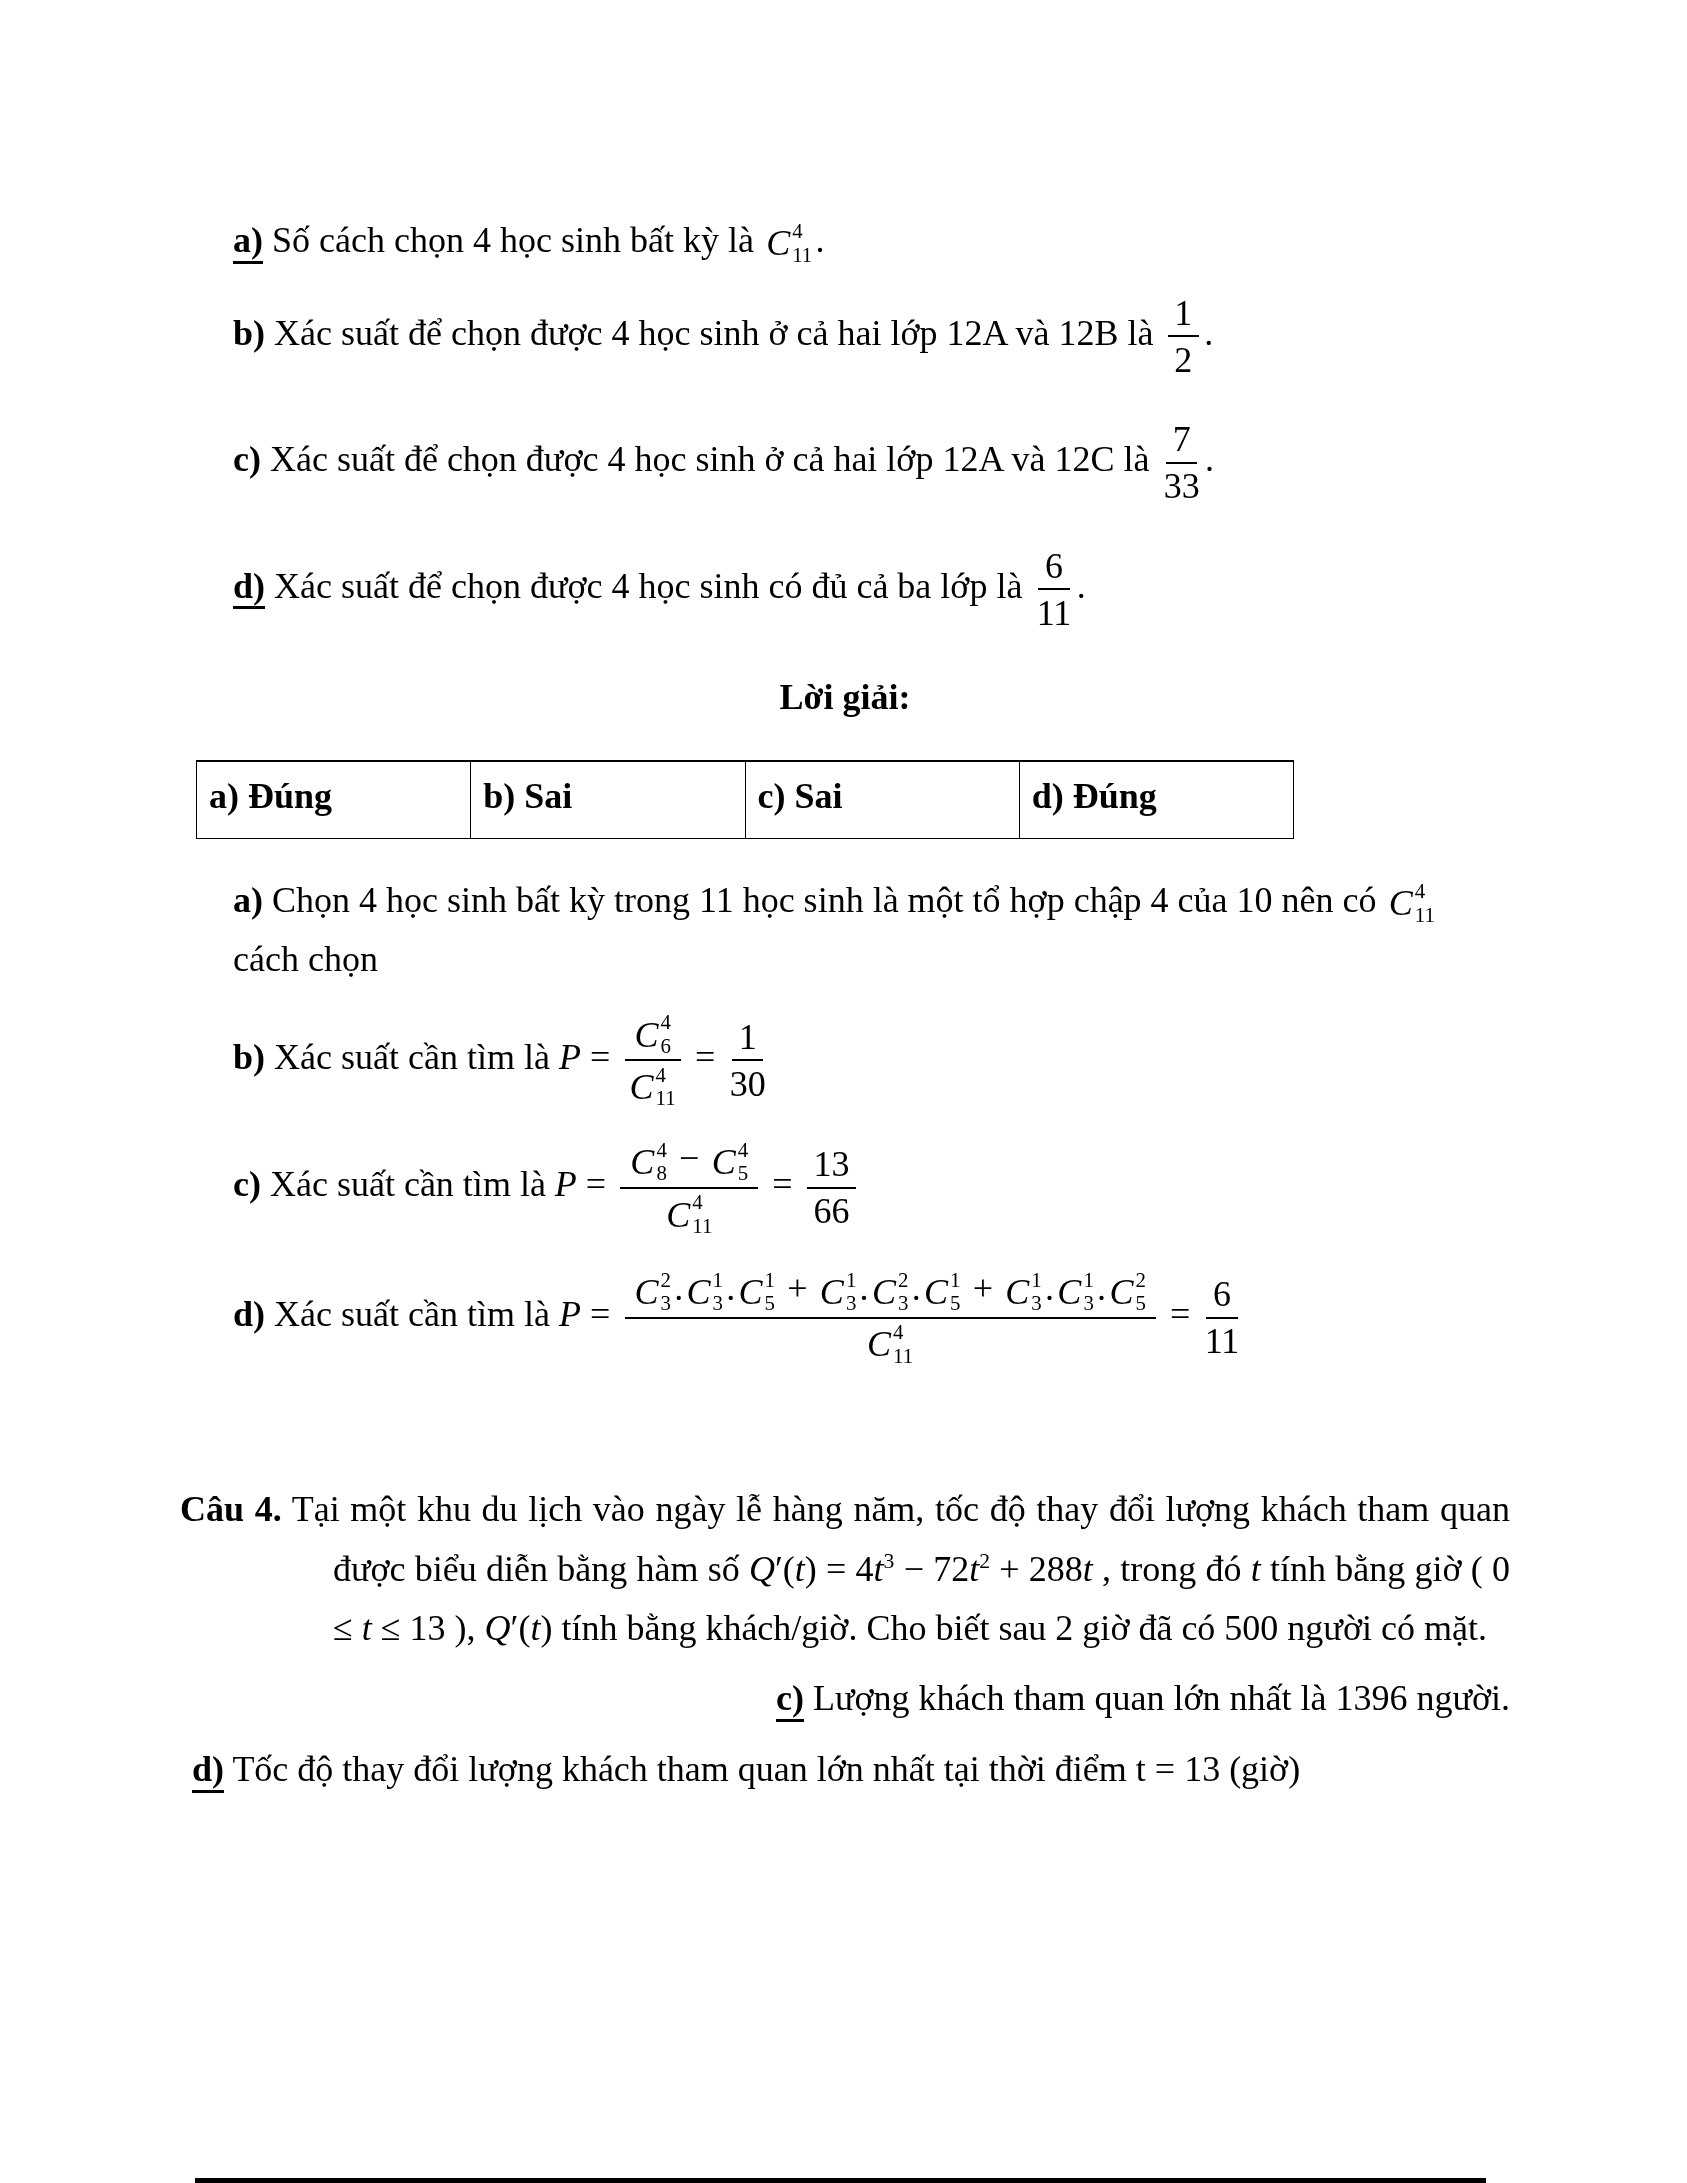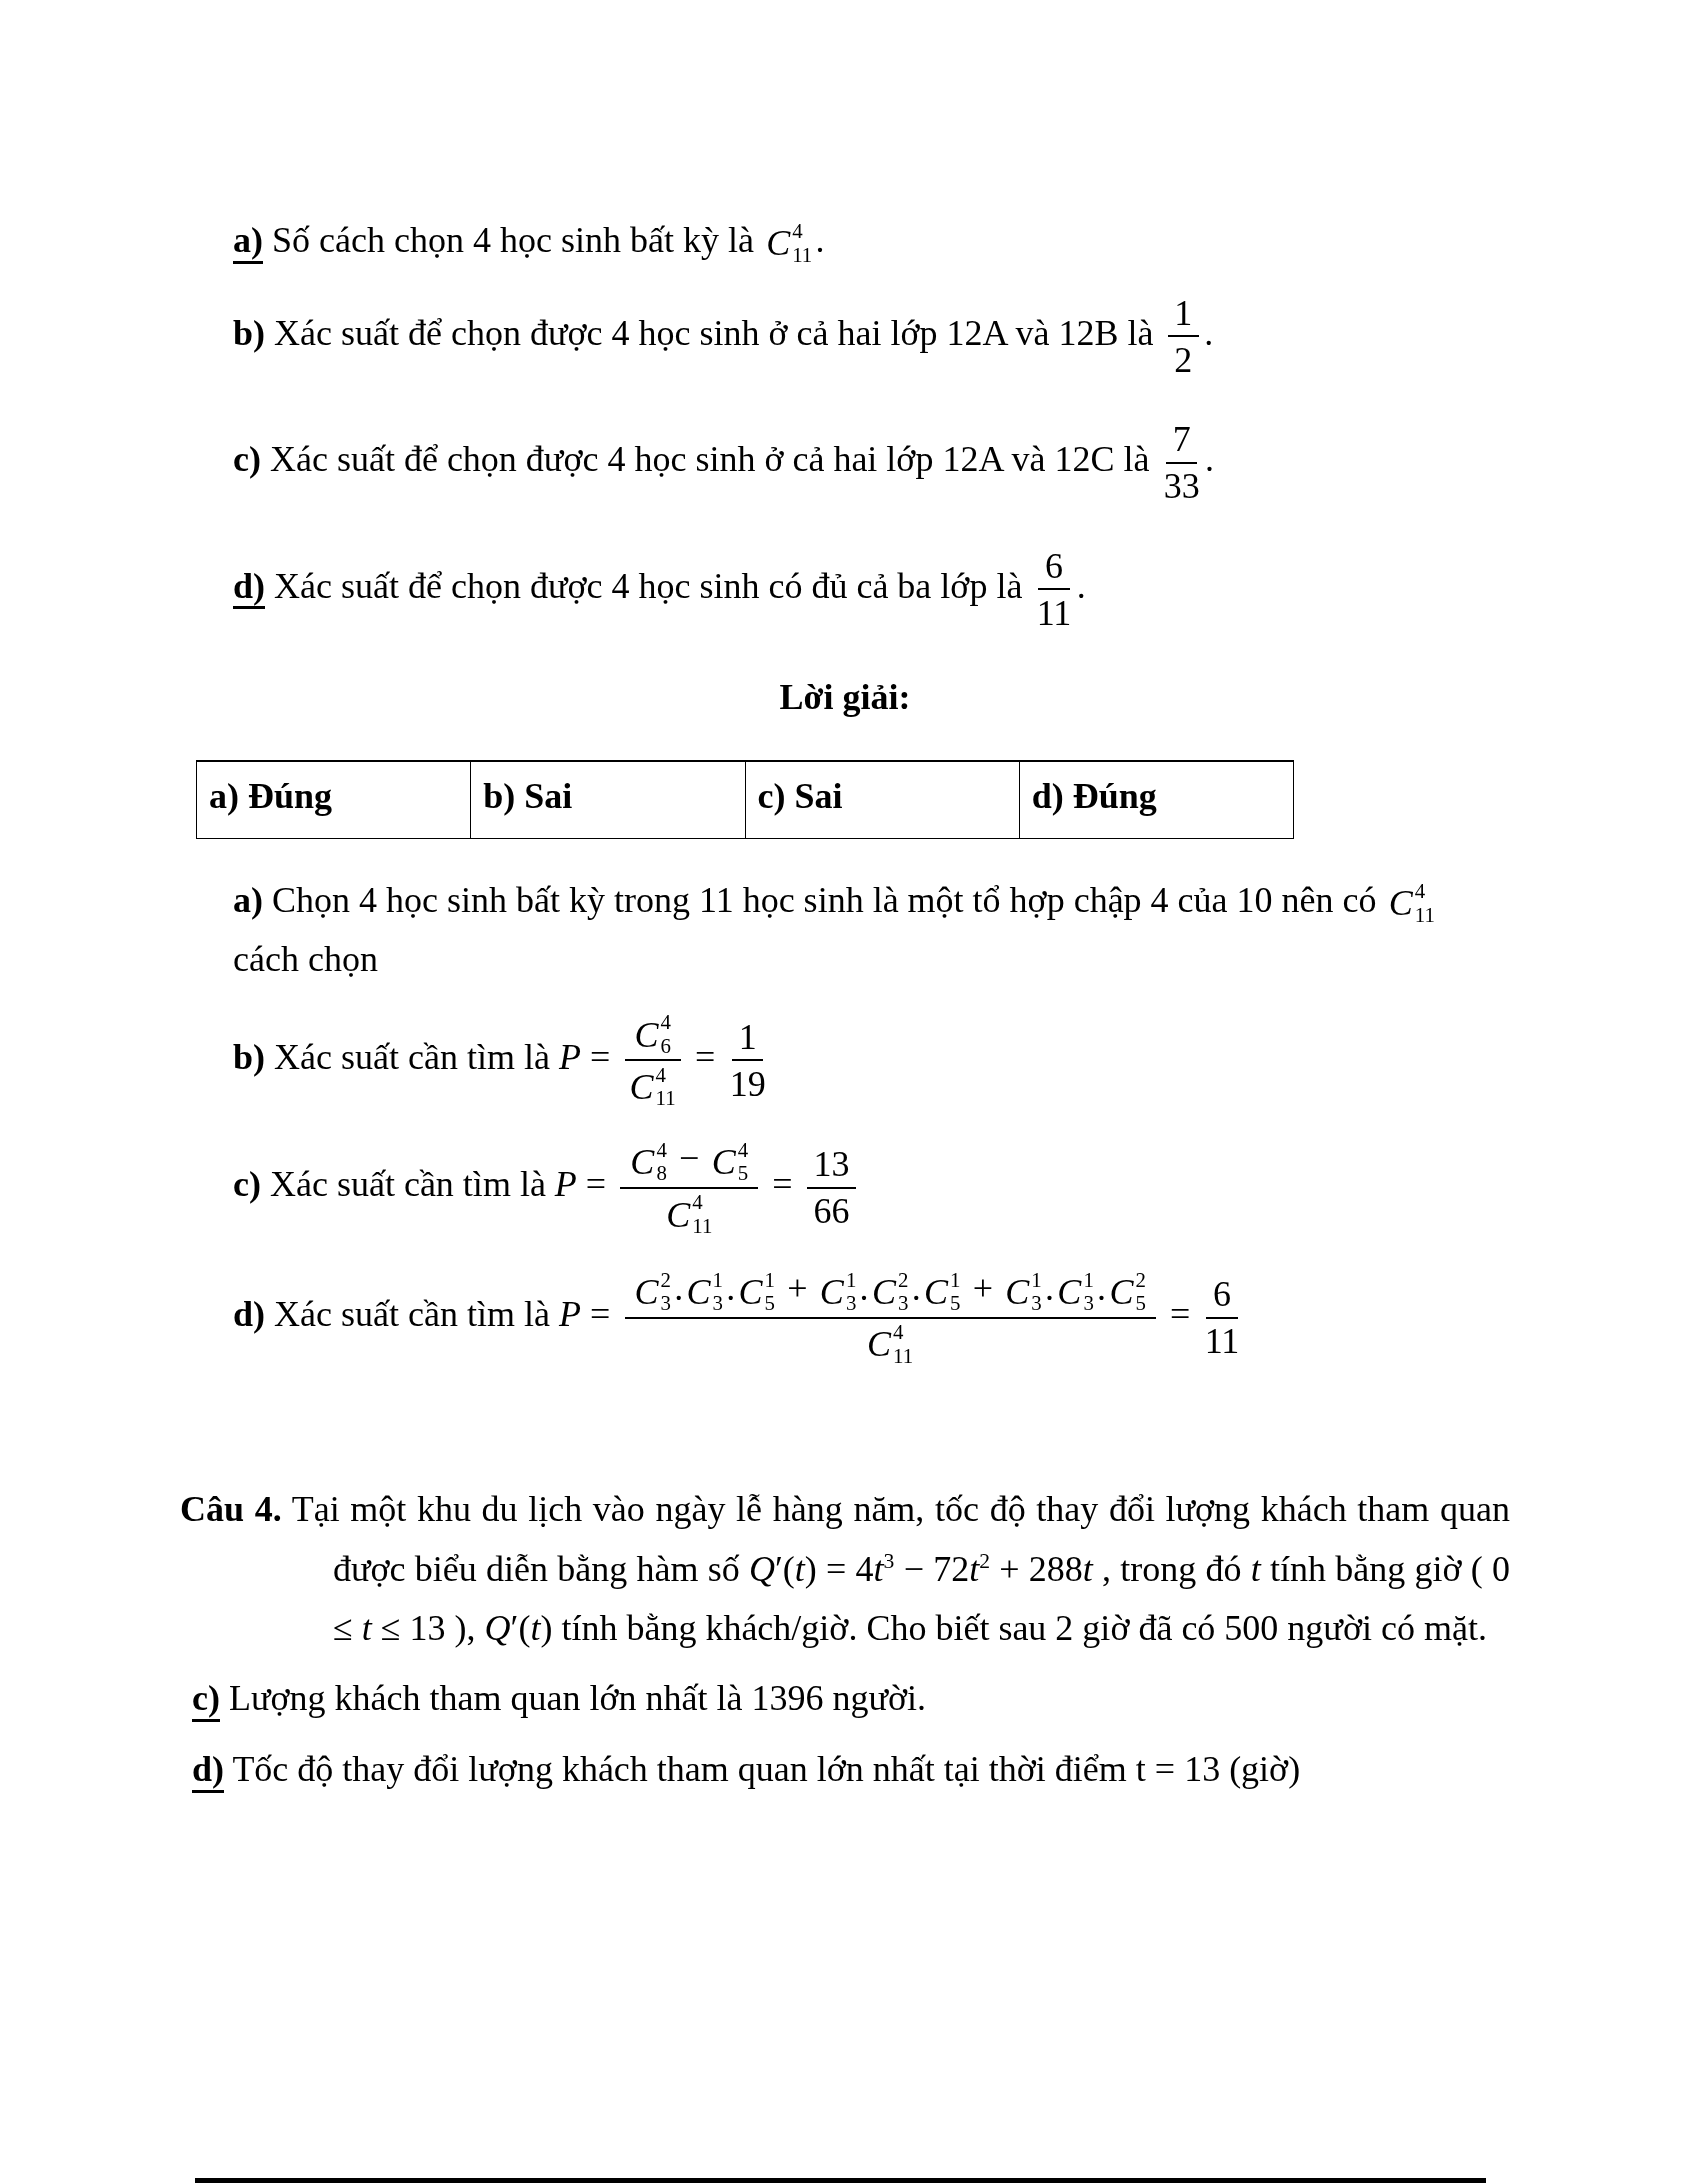--- a/index.html
+++ b/index.html
@@ -33,21 +33,21 @@
     padding:5.3px 12px;font-weight:bold;
   }
   .st-a{margin:34px 0 0 53px;}
   .st-b{margin:22.5px 0 0 53px;}
   .st-c{margin:26.5px 0 0 53px;}
   .st-d{margin:29px 0 0 53px;}
   .q4p{margin-top:112px;padding-left:153px;text-indent:-153px;text-align:justify;line-height:1.66;}
   .qi{line-height:1.5;}
   .qi-a{margin:18.5px 0 0 12px;}
   .qi-b{margin:14.6px 0 0 12px;}
-  .qi-c{margin:12px 0 17px 12px;}
+  .qi-c{margin:12px 0 17px 12px;text-align:right;}
   .qi-d{margin:16px 0 12px 12px;}
   
   .math{white-space:normal;}
   .mi{font-style:italic;}
   sup,sub{font-size:0.6em;line-height:0;}
   .comb{display:inline-flex;align-items:center;margin:0 3.3px;vertical-align:middle;}
   .comb .sc{display:inline-flex;flex-direction:column;align-items:flex-start;
     font-size:0.58em;line-height:1.12;margin-left:2px;}
   .frac{display:inline-flex;flex-direction:column;align-items:center;
     vertical-align:middle;margin:0 5.3px;line-height:1.18;text-align:center;}
@@ -128,21 +128,21 @@
             </span></span>
           <span class="den"><span class="comb">
               <span class="mi">C</span>
               <span class="sc">
                 <span>4</span>
                 <span>11</span>
               </span>
             </span></span>
         </span> = <span class="frac">
           <span class="num">1</span>
-          <span class="den">19</span>
+          <span class="den">30</span>
         </span></span></div>
 
   <div class="item st-c"><span class="lbl">c)</span>
     <span>Xác suất cần tìm là</span>
     <span class="math"><span class="mi">P</span> = <span class="frac">
           <span class="num"><span class="comb">
               <span class="mi">C</span>
               <span class="sc">
                 <span>4</span>
                 <span>8</span>

